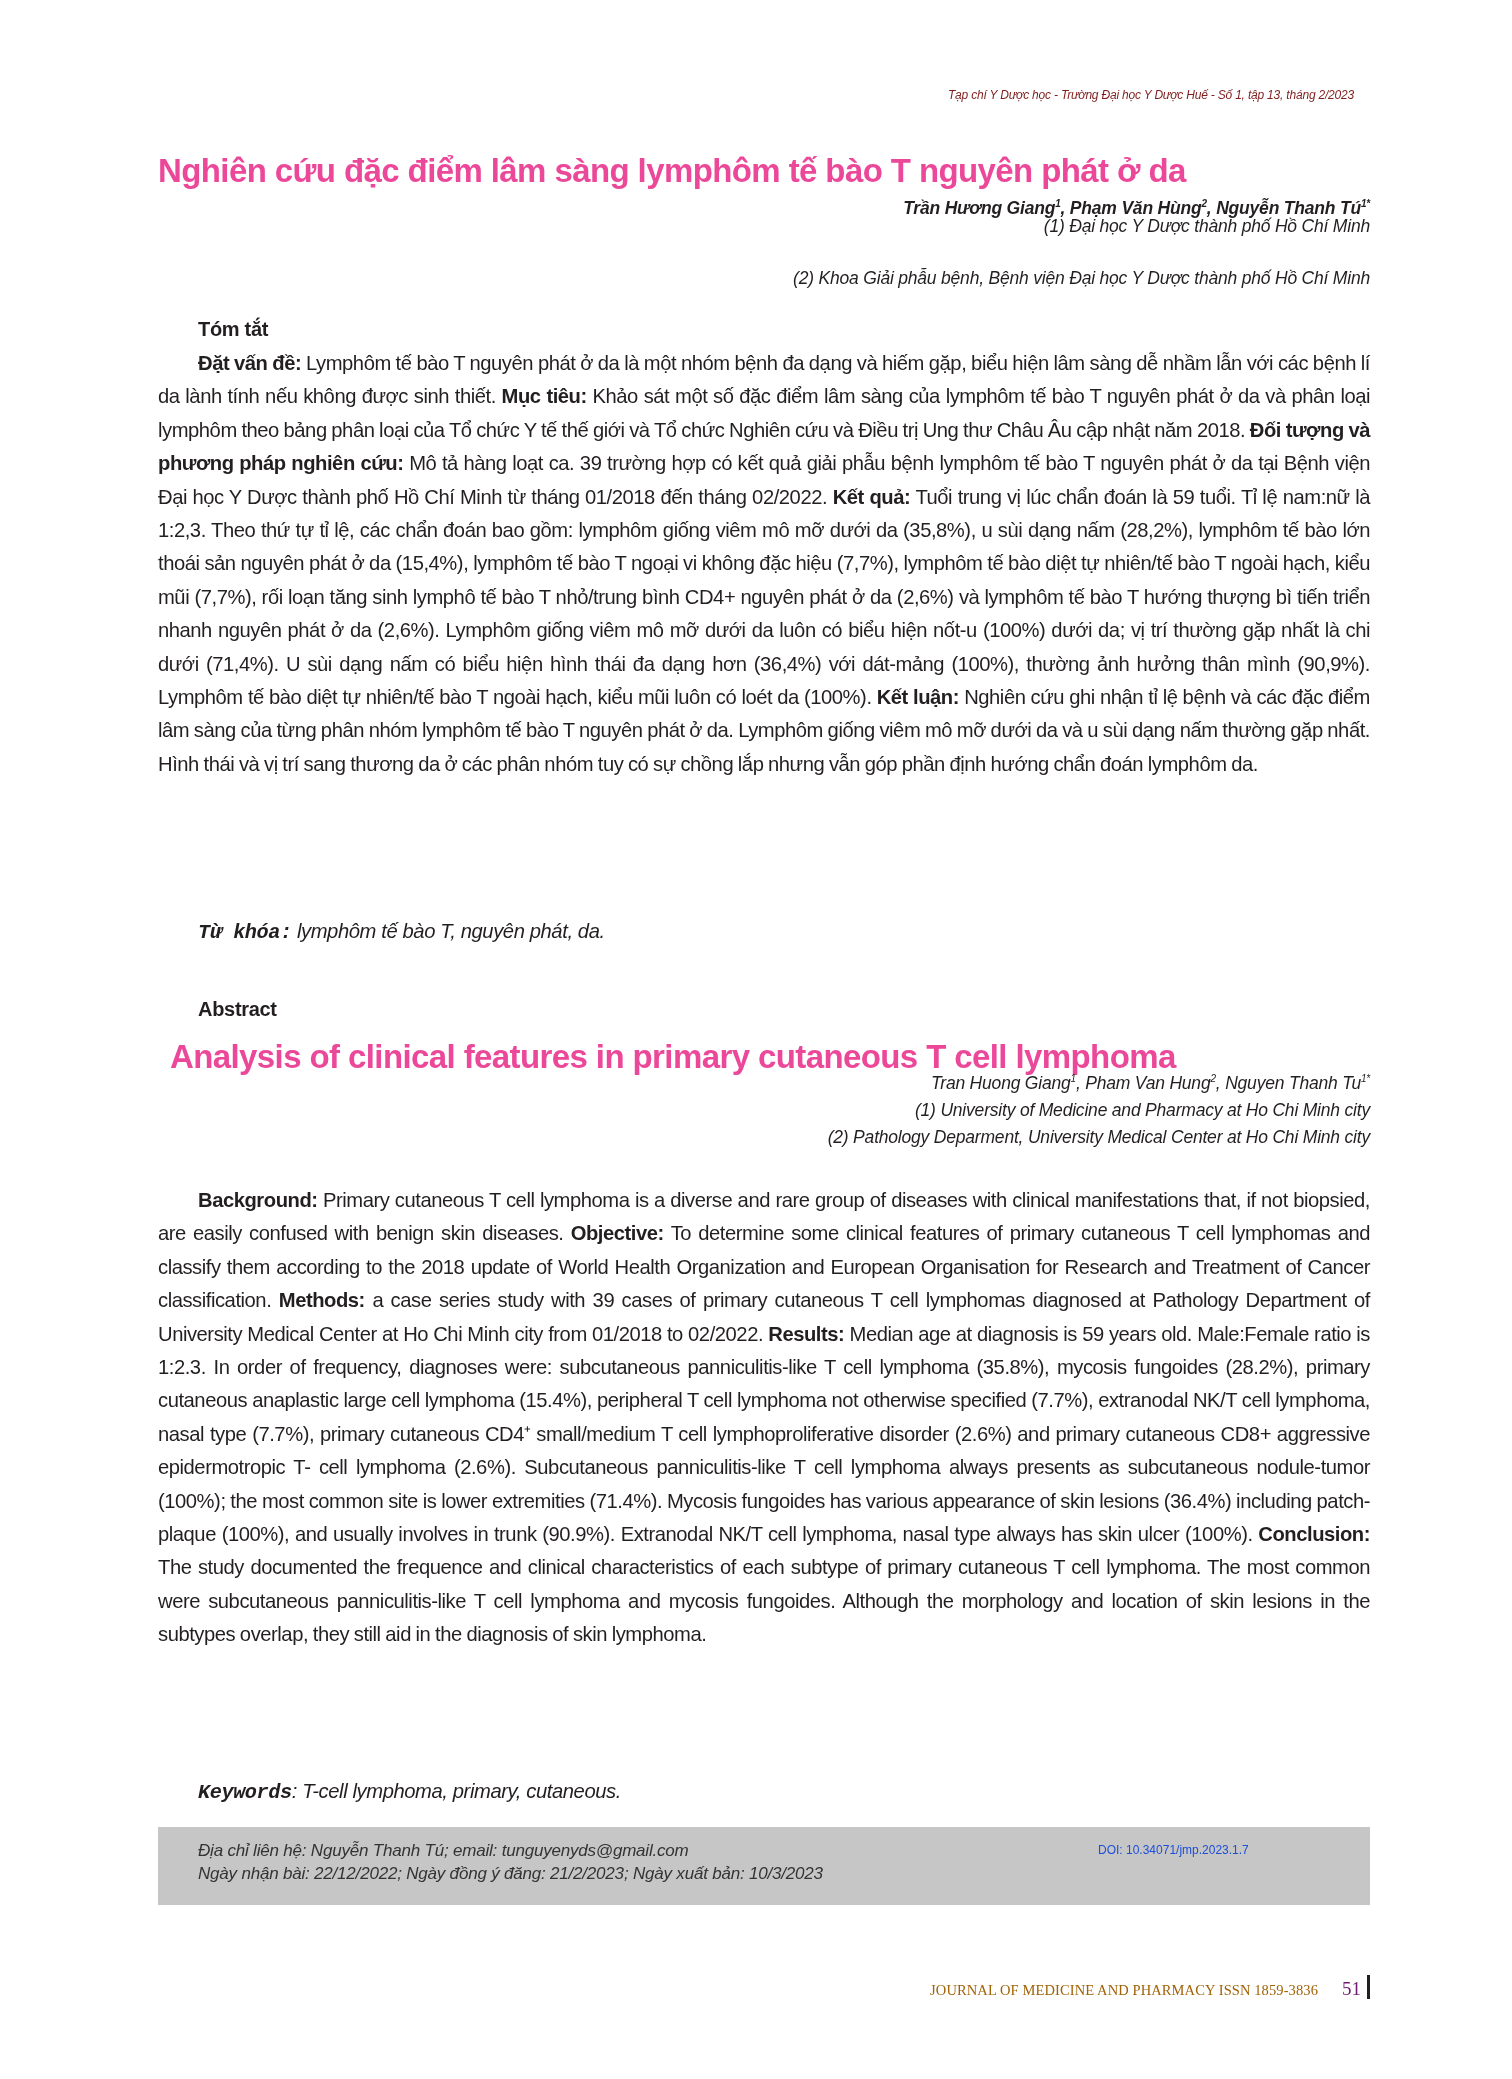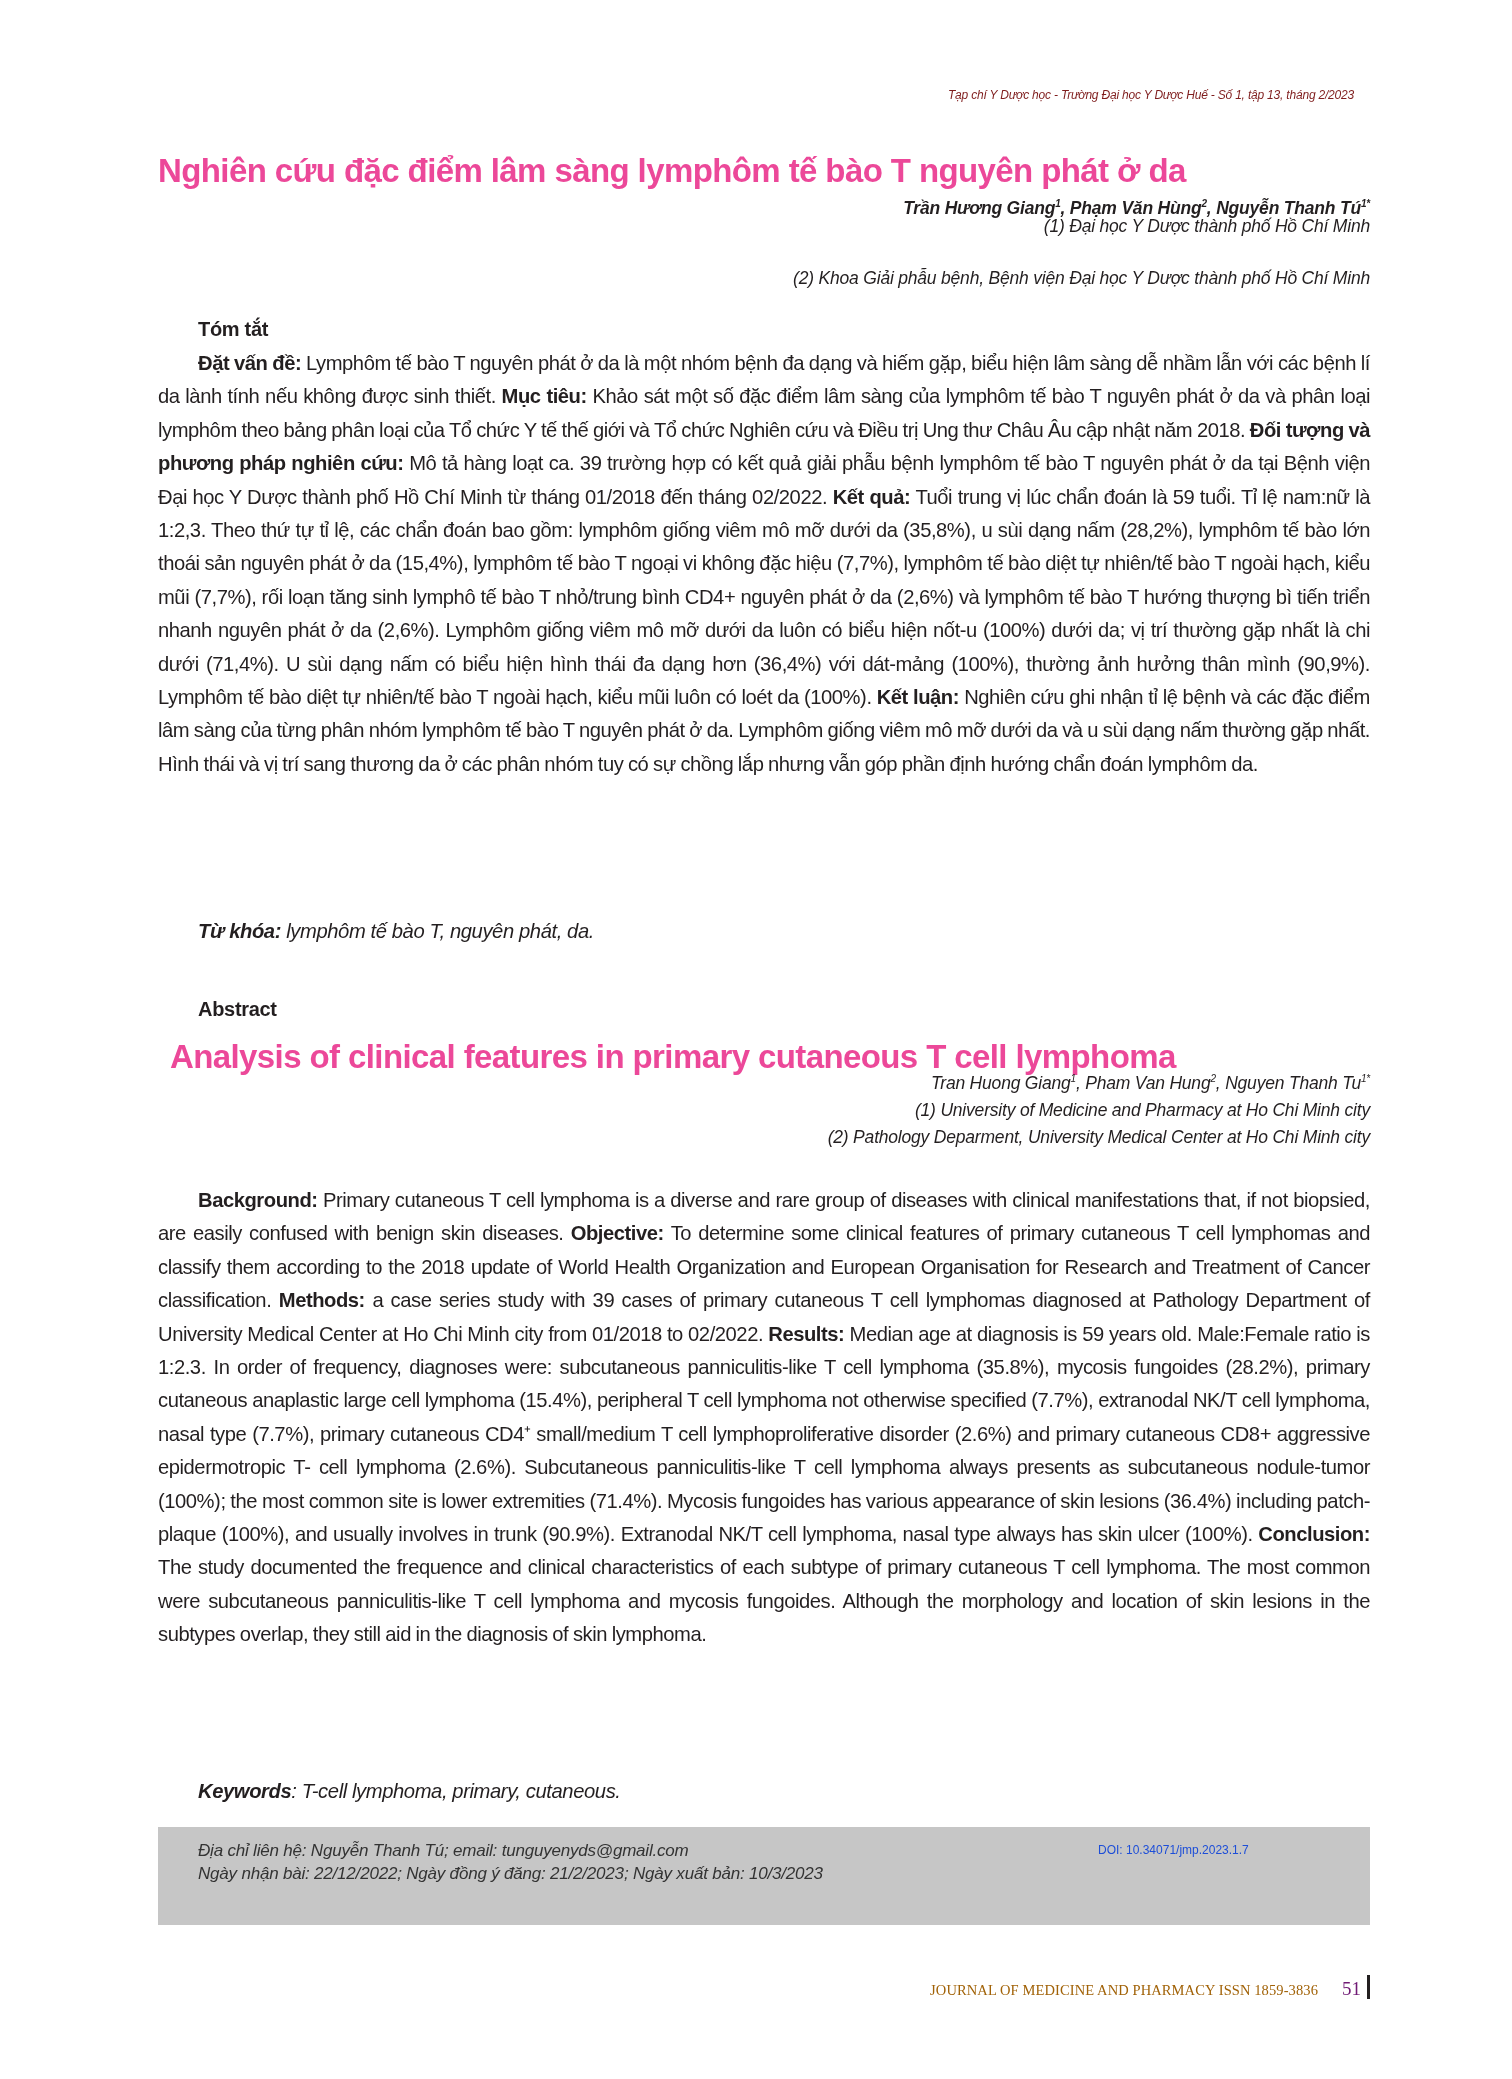--- a/index.html
+++ b/index.html
@@ -12,22 +12,22 @@
            letter-spacing: -0.6px; white-space: nowrap; color: #ec4899; }
   .byline { position: absolute; right: 0; text-align: right; font-style: italic;
             font-size: 17.5px; white-space: nowrap; letter-spacing: -0.2px; }
   .byline.authors { font-weight: bold; }
   .byline sup { font-size: 10px; }
   .section-label { position: absolute; left: 40px; font-size: 20px; font-weight: bold; letter-spacing: -0.3px; }
   .body-text { position: absolute; left: 0; width: 1212px; font-size: 20.2px; line-height: 33.4px;
                text-align: justify; text-indent: 40px; letter-spacing: -0.45px; word-spacing: -0.5px; }
   .body-text b { font-weight: bold; }
   .kw { position: absolute; left: 40px; font-size: 20.2px; font-style: italic; letter-spacing: -0.4px; }
-  .kw b { font-weight: bold; }
-  .footer-box { position: absolute; left: 0; top: 1827px; width: 1212px; height: 98px; background: #c6c6c6; }
+  .kw b { font-weight: bold; font-family: Liberation Mono, monospace; }
+  .footer-box { position: absolute; left: 0; top: 1827px; width: 1212px; height: 78px; background: #c6c6c6; }
   .footer-box .l1, .footer-box .l2 { position: absolute; left: 40px; font-style: italic; font-size: 17px;
                                      color: #333; white-space: nowrap; letter-spacing: -0.2px; }
   .footer-box .l1 { top: 14px; }
   .footer-box .l2 { top: 37px; }
   .footer-box .doi { position: absolute; left: 940px; top: 16px; font-size: 12px; color: #1d4ed8; white-space: nowrap; }
   .folio { position: absolute; right: 0; top: 1975px; white-space: nowrap; font-family: "Liberation Serif", serif; }
   .folio .jname { font-size: 14.5px; letter-spacing: 0.1px; color: #a16207; }
   .folio .pnum { font-size: 19px; margin-left: 24px; color: #701a75; }
   .folio .bar { display: inline-block; width: 3px; height: 24px; background: #231f20; margin-left: 6px; vertical-align: -4px; }
 </style>

